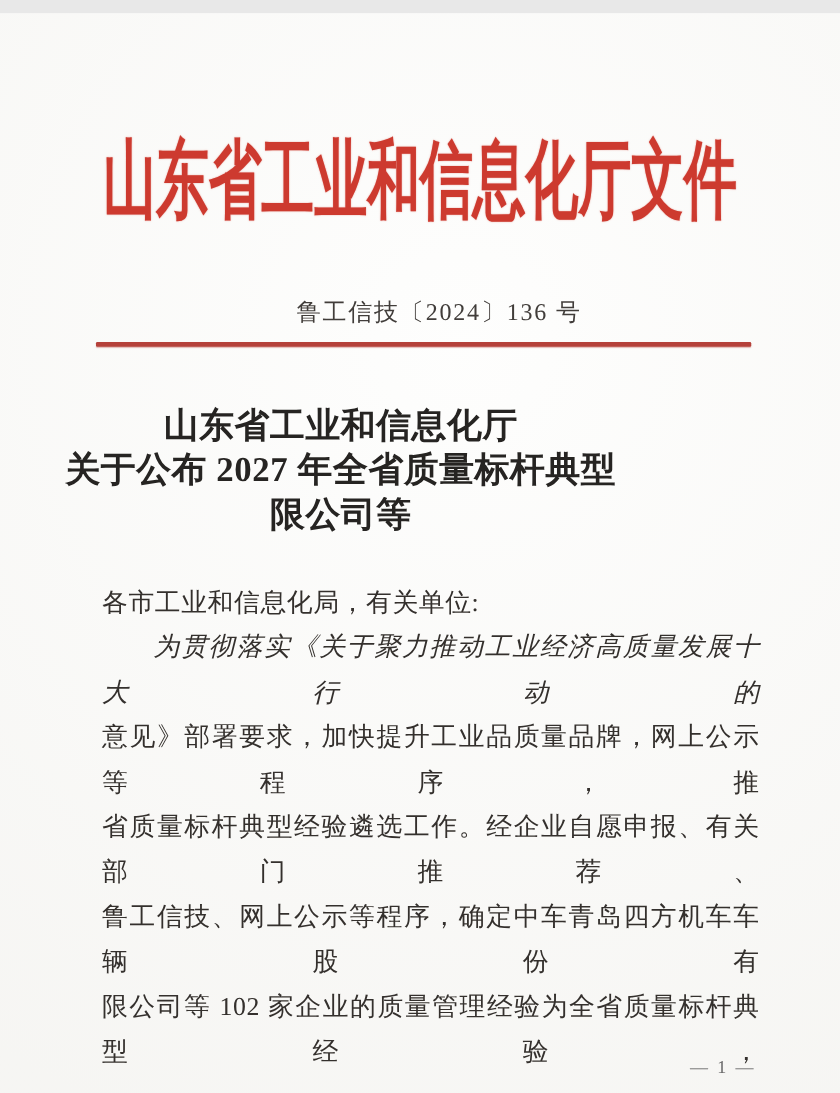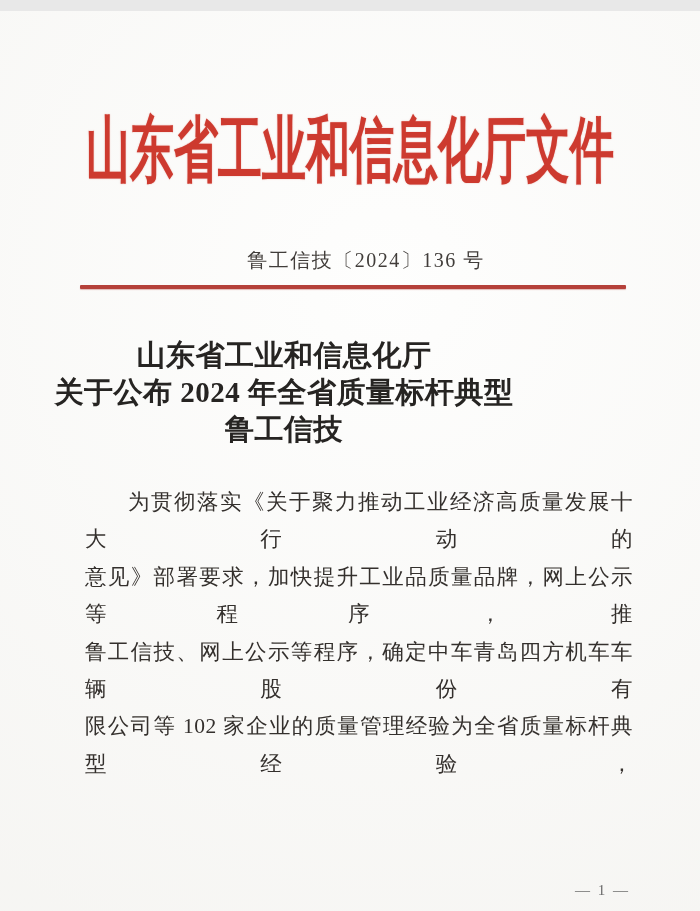--- a/index.html
+++ b/index.html
@@ -65,21 +65,21 @@
     position: absolute;
     top: 473px;
     left: 85px;
     width: 548px;
     font-size: 21.5px;
     line-height: 37.4px;
     color: #34302d;
     letter-spacing: 0.5px;
   }
   .line { min-height: 37.4px; }
-  .line.indent { text-indent: 2em; }
+  .line.indent { text-indent: 2em; font-style: italic; }
   .line.fill { text-align: justify; text-align-last: justify; }
   .page-number {
     position: absolute;
     top: 871px;
     right: 70px;
     font-size: 15px;
     letter-spacing: 2px;
     color: #6b6b6b;
     font-family: "Liberation Serif", serif;
   }
@@ -90,27 +90,29 @@
 <div class="page">
 
   <div class="letterhead">山东省工业和信息化厅文件</div>
 
   <div class="doc-number">鲁工信技〔2024〕136 号</div>
 
   <div class="red-rule"></div>
 
   <div class="title-block">
     <div>山东省工业和信息化厅</div>
-    <div>关于公布 2024 年全省质量标杆典型</div>
-    <div>鲁工信技</div>
+    <div>关于公布 2027 年全省质量标杆典型</div>
+    <div>限公司等</div>
   </div>
 
   <div class="body-text">
+    <div class="line">各市工业和信息化局，有关单位:</div>
     <div class="line indent fill">为贯彻落实《关于聚力推动工业经济高质量发展十大行动的</div>
     <div class="line fill">意见》部署要求，加快提升工业品质量品牌，网上公示等程序，推</div>
+    <div class="line fill">省质量标杆典型经验遴选工作。经企业自愿申报、有关部门推荐、</div>
     <div class="line fill">鲁工信技、网上公示等程序，确定中车青岛四方机车车辆股份有</div>
     <div class="line fill">限公司等 102 家企业的质量管理经验为全省质量标杆典型经验，</div>
 
   </div>
 
   <div class="page-number">— 1 —</div>
 
 </div>
 
 </body></html>

